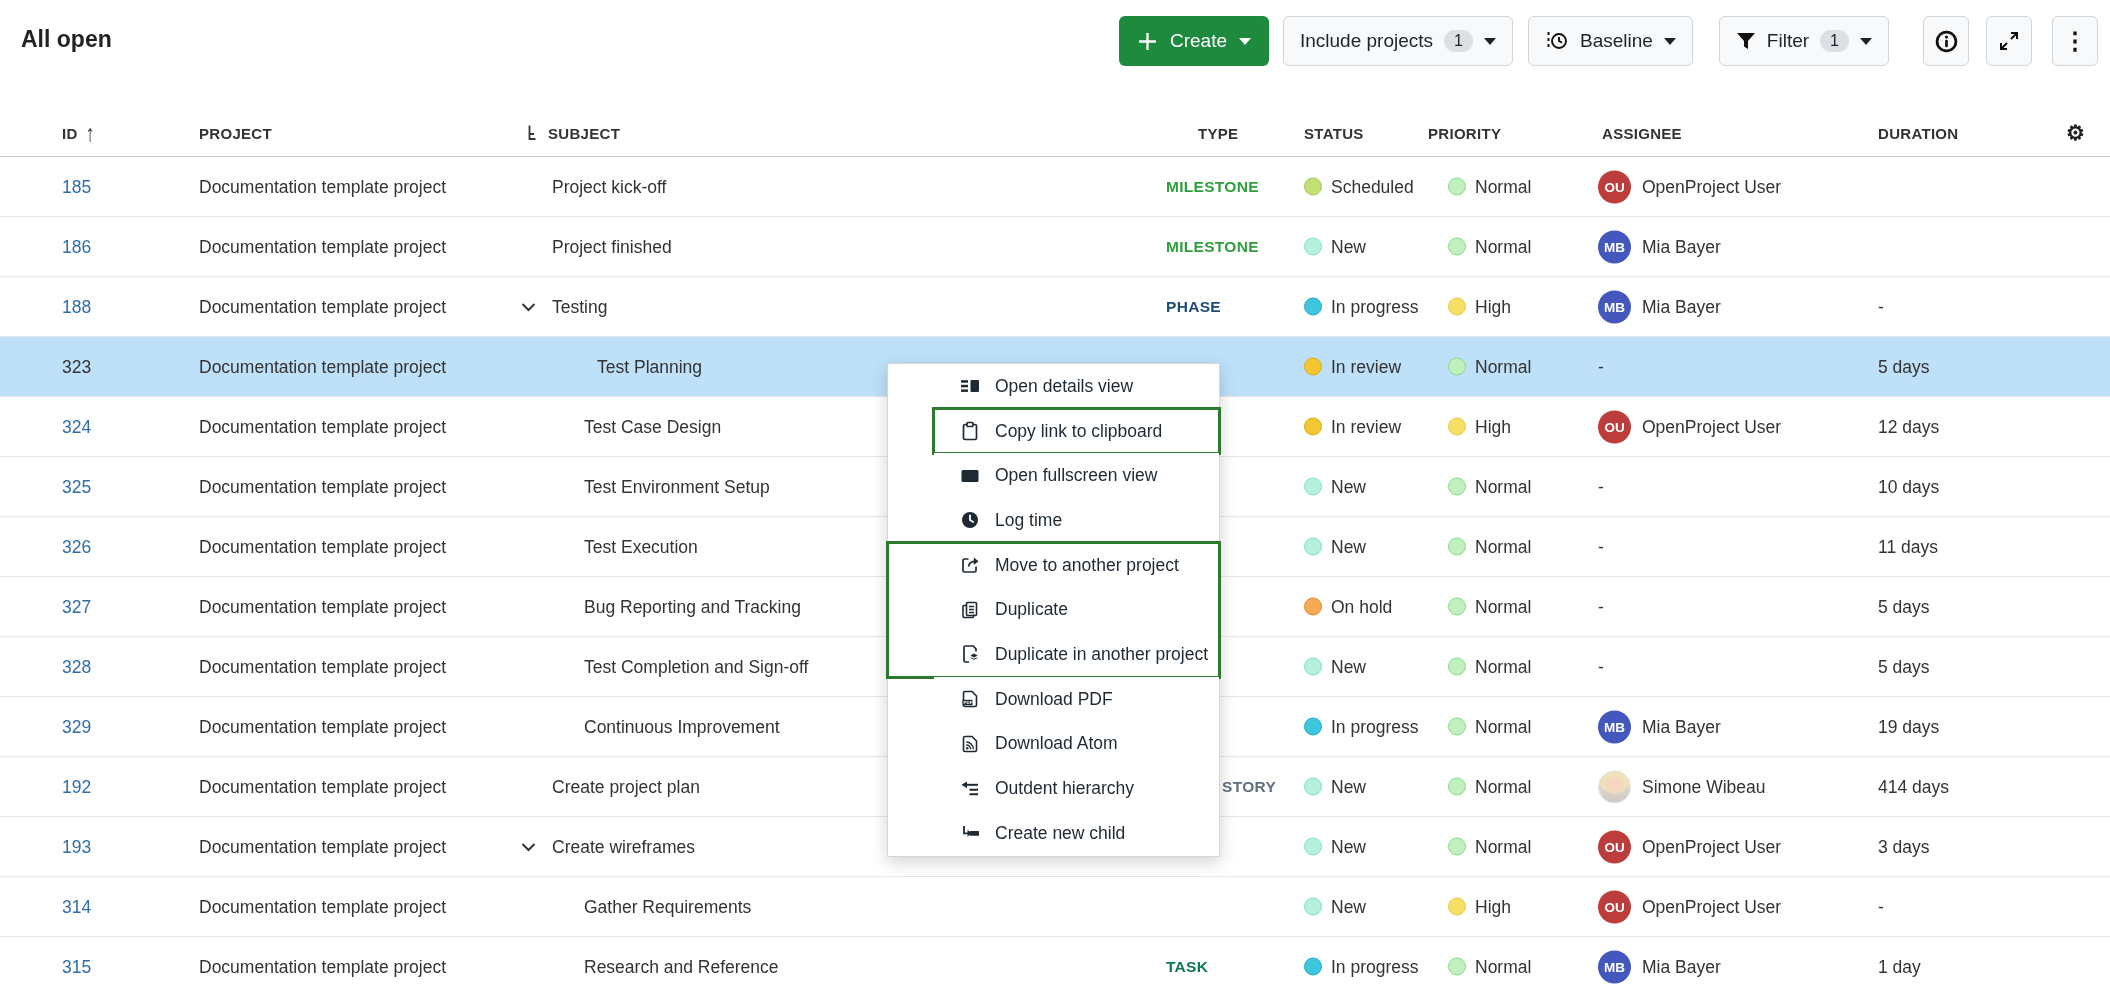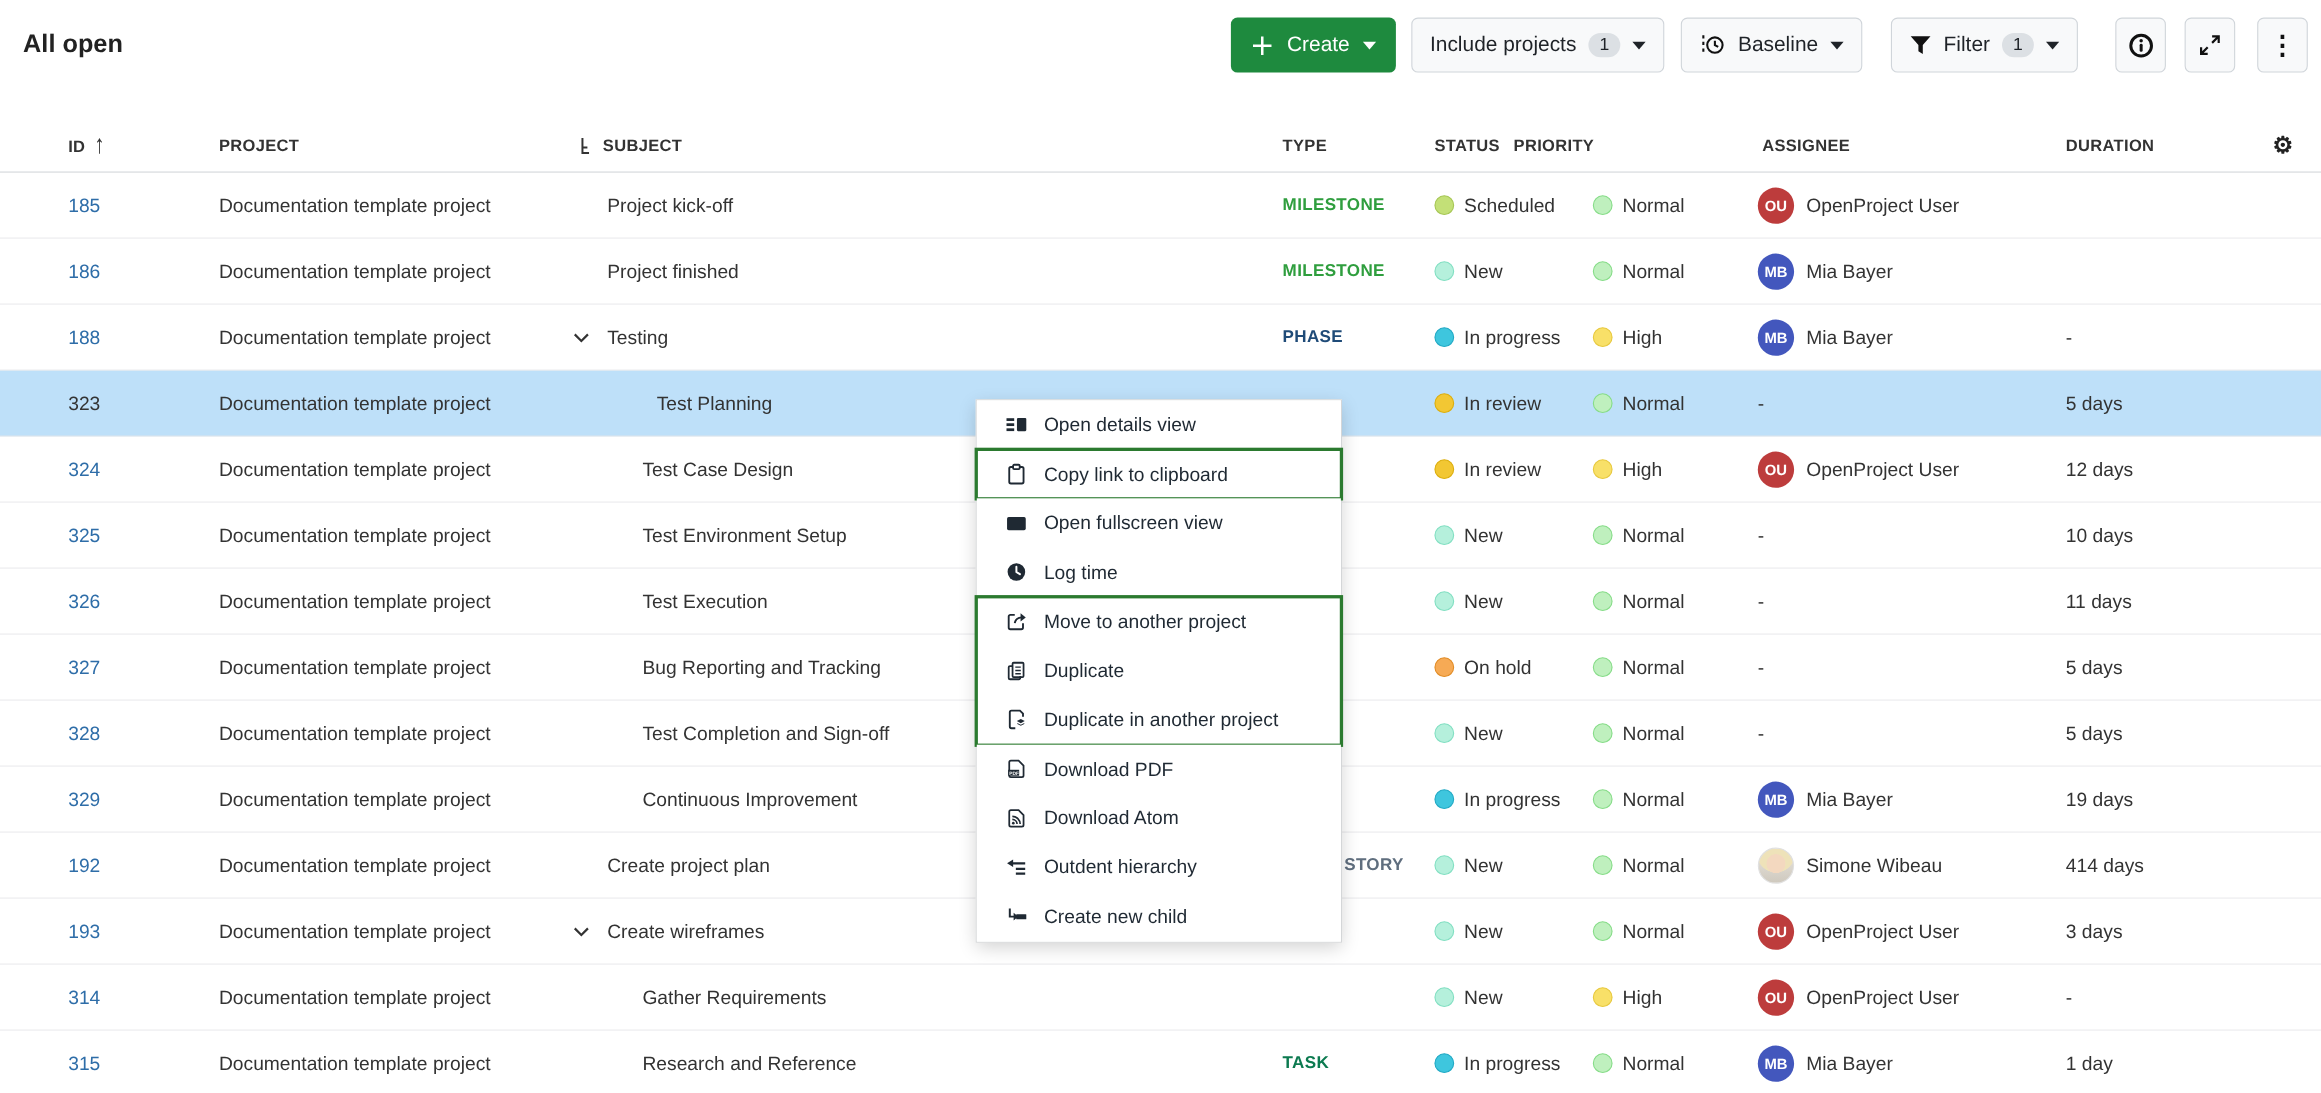--- a/index.html
+++ b/index.html
@@ -45,21 +45,21 @@
     display:flex; align-items:center; justify-content:center; flex:0 0 auto; }
   .avatar.photo { background:
       radial-gradient(circle at 50% 44%, #F3D8BF 0 36%, rgba(0,0,0,0) 38%),
       radial-gradient(circle at 50% 14%, #EEE2B9 0 55%, rgba(0,0,0,0) 57%),
       linear-gradient(180deg,#E9E6E0,#CFC9BE); border:1px solid #E0E0E0; }
 
   
   .ctx-menu { position:absolute; left:887px; top:363px; width:333px; z-index:20; background:#fff;
     border:1px solid #D4D6D8; box-shadow:0 5px 16px rgba(0,0,0,.18); display:flex; flex-direction:column; }
   .menu-item { height:44.7px; display:flex; align-items:center; gap:14px; padding-left:25px;
-    font-size:17.5px; color:#1F2933; cursor:pointer; background:#fff; }
+    font-size:17.5px; color:#1F2933; cursor:pointer; background:#fff;margin-left:46px; }
   .menu-item .mi { width:22px; display:flex; justify-content:center; flex:0 0 auto; }
   .green-single { outline:3px solid #2B7A2F; outline-offset:-1px; }
   .green-group { outline:3px solid #2B7A2F; outline-offset:-1px; display:flex; flex-direction:column; }
   svg { display:block; }
 </style>
 </head>
 <body>
 
 <div class="stage">
 
@@ -138,27 +138,27 @@
       <span>PROJECT</span>
     </div>
     <div class="th" style="left:527px">
       <span>
         <svg width="13" height="17" viewBox="0 0 13 17" fill="none" stroke="#333" stroke-width="1.8">
           <path d="M2.5 1v13.5h6M2.5 9.5H7"></path>
         </svg>
       </span>
       <span>SUBJECT</span>
     </div>
-    <div class="th" style="left:1166px">
+    <div class="th" style="left:1198px">
       <span>TYPE</span>
     </div>
     <div class="th" style="left:1304px">
       <span>STATUS</span>
     </div>
-    <div class="th" style="left:1376px">
+    <div class="th" style="left:1428px">
       <span>PRIORITY</span>
     </div>
     <div class="th" style="left:1602px">
       <span>ASSIGNEE</span>
     </div>
     <div class="th" style="left:1878px">
       <span>DURATION</span>
     </div>
     <div class="th" style="left:2066px;font-size:21px;color:#222">
       <span>⚙</span>

